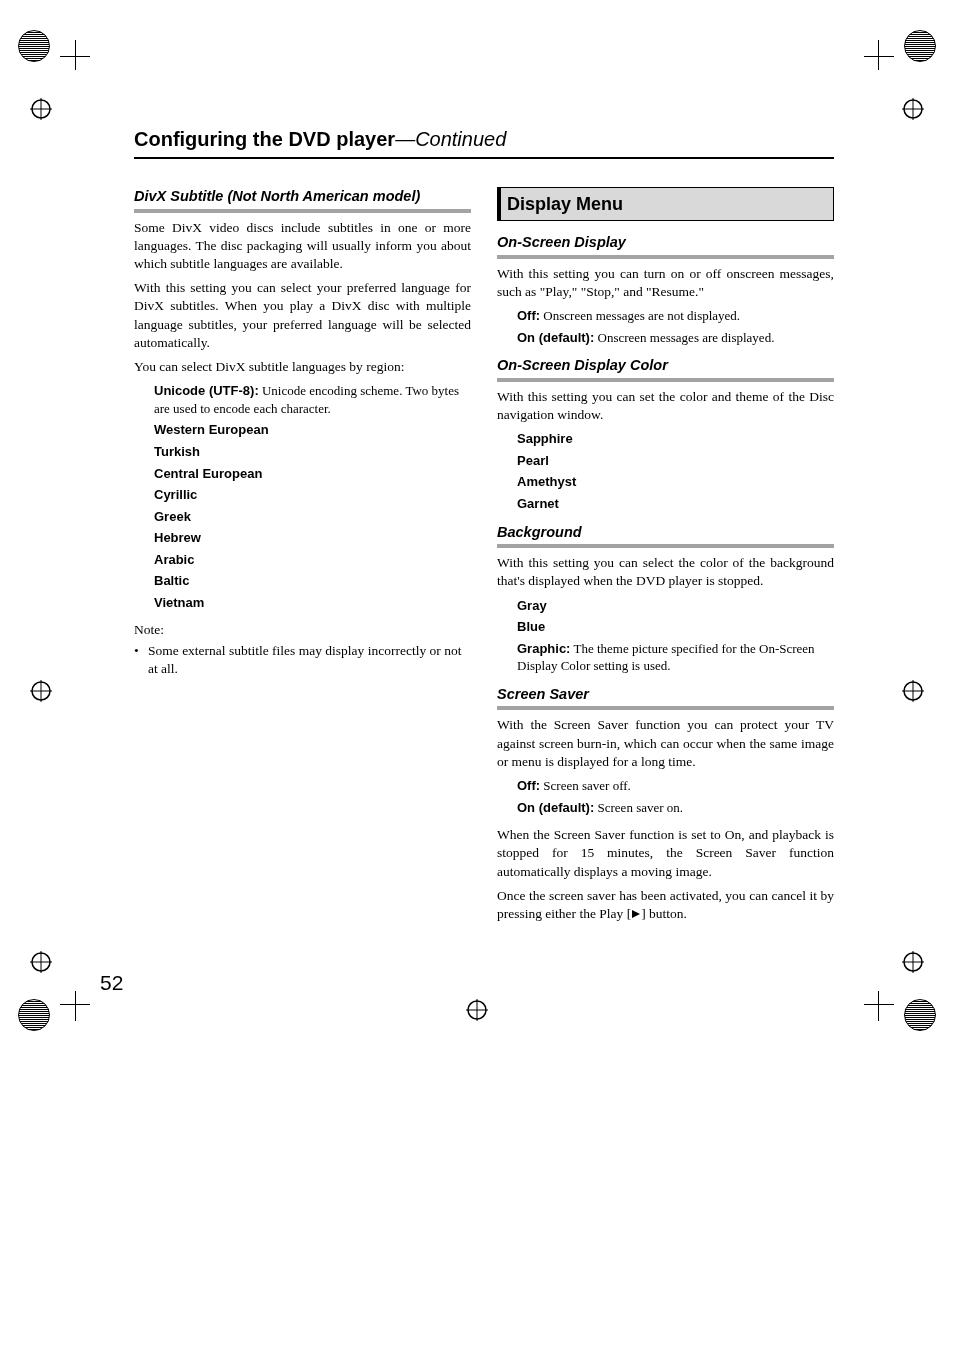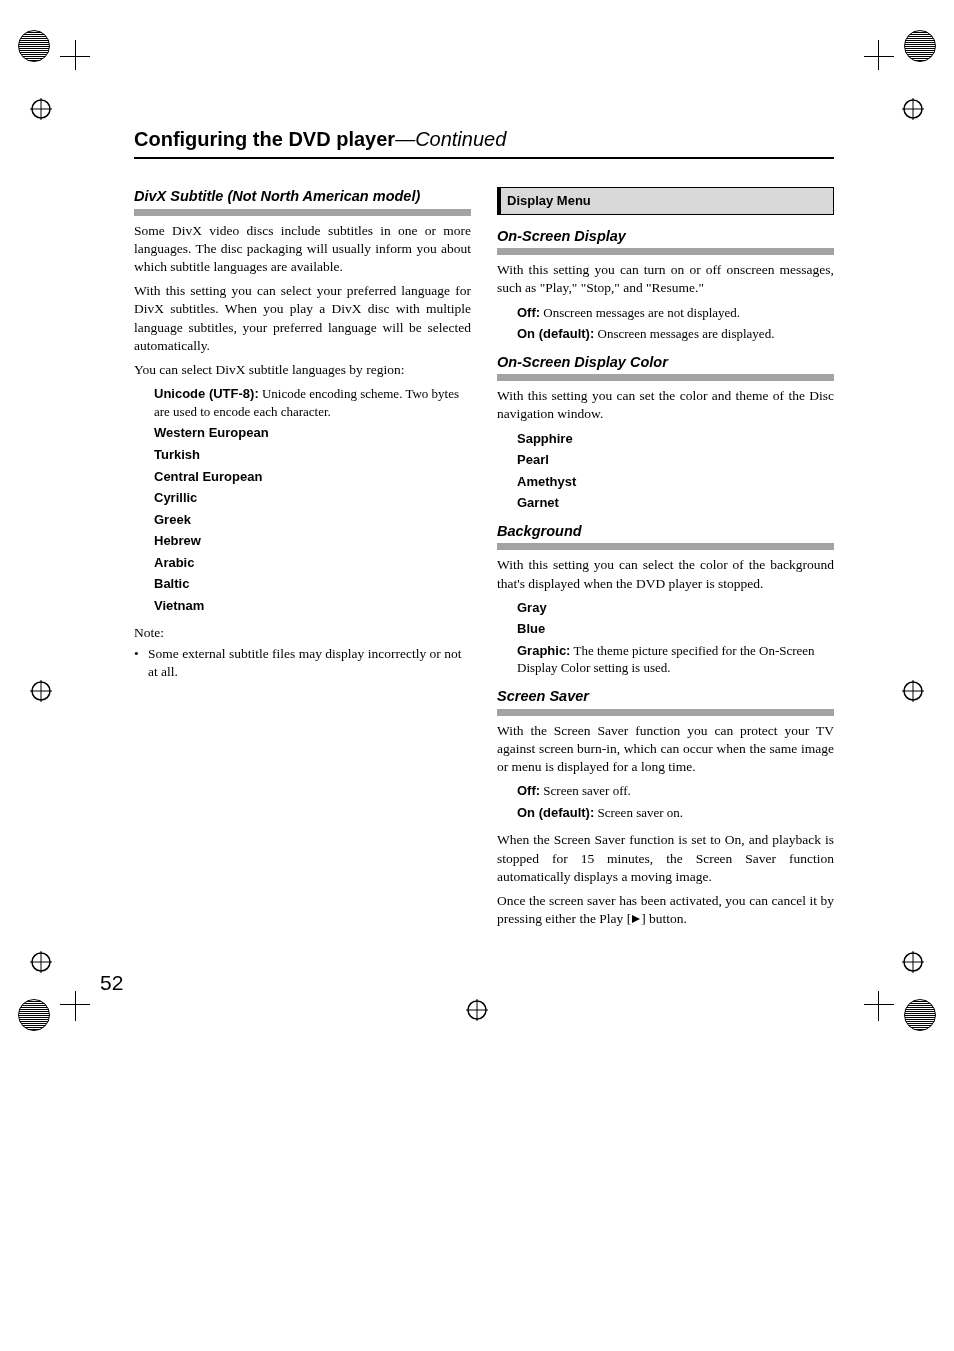--- a/index.html
+++ b/index.html
@@ -42,28 +42,28 @@
   .col {
     width: 337px;
     font-size: 13.5px;
     line-height: 1.35;
   }
   .subtitle {
     font-family: Arial, Helvetica, sans-serif;
     font-weight: bold;
     font-style: italic;
     font-size: 14.5px;
-    border-bottom: 7px solid #a3a3a3;
+    border-bottom: 4px solid #a3a3a3;
     padding-bottom: 2px;
     margin: 0 0 6px 0;
   }
   .section-bar {
     font-family: Arial, Helvetica, sans-serif;
     font-weight: bold;
-    font-size: 13px;
+    font-size: 18px;
     background: #d9d9d9;
     border: 1px solid #000;
     border-left-width: 4px;
     padding: 4px 6px;
     margin: 0 0 12px 0;
   }
   p {
     margin: 0 0 6px 0;
     text-align: justify;
   }

